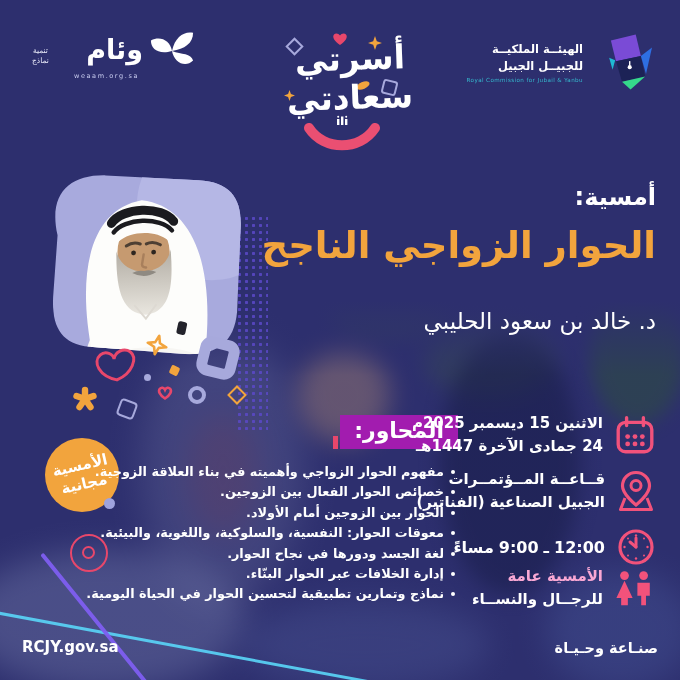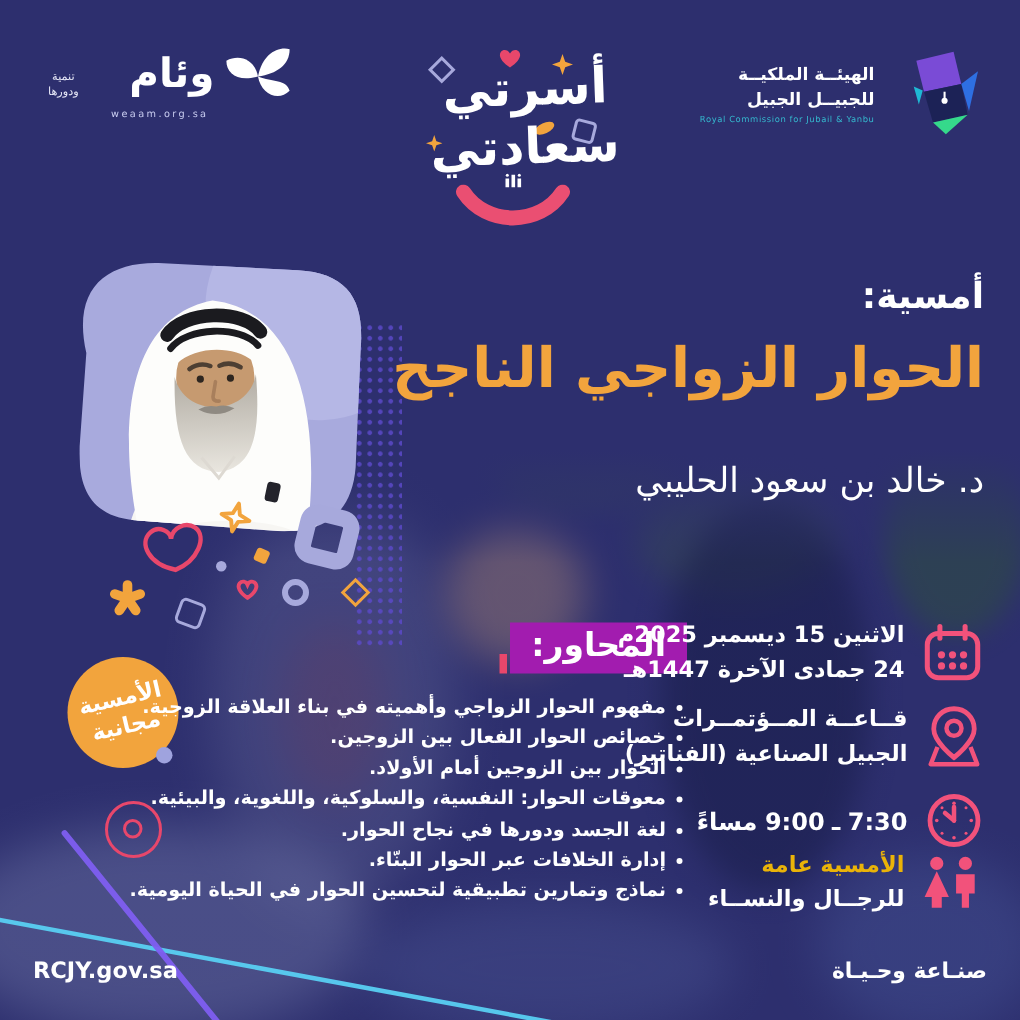--- a/index.html
+++ b/index.html
@@ -66,21 +66,21 @@
     line-height:20.4px;white-space:nowrap;}
   .topics-list .dot{flex:0 0 auto;width:4px;height:4px;border-radius:50%;background:#fff;margin-top:8px;}
   
   .detail{position:absolute;display:flex;direction:rtl;align-items:center;gap:11px;z-index:5;}
   .detail .dtxt{text-align:right;font-weight:bold;font-size:15px;line-height:1.5;}
   .d-date{right:24px;top:412px;}
   .d-venue{right:24px;top:468px;}
   .d-time{right:24px;top:527px;}
   .d-aud{right:24px;top:565px;}
   .time-row{display:flex;direction:rtl;gap:5px;font-size:16px;font-weight:bold;align-items:center;}
-  .aud-1{color:#eab308;margin-top:40px;}
+  .aud-1{color:#f9a8d4;margin-top:40px;}
   
   .f-site{position:absolute;left:22px;top:638px;font-size:15px;font-weight:bold;z-index:6;direction:ltr;}
   .f-slogan{position:absolute;right:22px;top:640px;font-size:14.5px;font-weight:bold;z-index:6;direction:rtl;}
   svg{display:block;}
 </style>
 </head>
 <body>
 
 <div class="poster" dir="rtl">
 
@@ -104,21 +104,21 @@
       <svg width="46" height="44" viewBox="0 0 48 44">
         <path d="M24,23 C10,27 2,21 2,12 C12,7 22,12 24,23 Z" fill="#fff"></path>
         <path d="M24,23 C27,8 37,2 46,4 C46,15 37,21 24,23 Z" fill="#fff"></path>
         <path d="M24,23 C34,27 44,25 46,33 C38,41 26,35 24,23 Z" fill="#fff"></path>
       </svg>
     </span>
     <span class="word">وئام</span>
     <span class="url">weaam.org.sa</span>
     <span class="tag">
       <span>تنمية</span><br>
-      <span>ودورها</span>
+      <span>نماذج</span>
     </span>
   </div>
 
   <div class="campaign">
     <span class="dood sq-o" style="left:18px;top:10px;width:9px;height:9px;transform:rotate(45deg);"></span>
     <span class="dood" style="left:62px;top:2px;">
       <svg width="16" height="14" viewBox="0 0 16 14">
           <path d="M8,13 C2,9 0,5 2,2.5 C3.6,.6 6.6,1.2 8,3.6 C9.4,1.2 12.4,.6 14,2.5 C16,5 14,9 8,13 Z" fill="#e8476b"></path>
         </svg>
     </span>
@@ -334,21 +334,21 @@
           <circle cx="28" cy="11.5" r="1"></circle>
             <circle cx="28" cy="28.5" r="1"></circle>
             <circle cx="12" cy="28.5" r="1"></circle>
             <circle cx="12" cy="11.5" r="1"></circle>
         </g>
         <line x1="20" y1="20" x2="20" y2="11" stroke="#f2527b" stroke-width="3" stroke-linecap="round"></line>
         <line x1="20" y1="20" x2="14" y2="15" stroke="#f2527b" stroke-width="3" stroke-linecap="round"></line>
       </svg>
     </span>
     <span class="time-row">
-      <span dir="ltr">7:30</span>
+      <span dir="ltr">12:00</span>
       <span>ـ</span>
       <span dir="ltr">9:00</span>
       <span>مساءً</span>
     </span>
   </div>
 
   <div class="detail d-aud">
     <span>
       <svg width="42" height="40" viewBox="0 0 44 40">
         <g fill="#f2527b">

